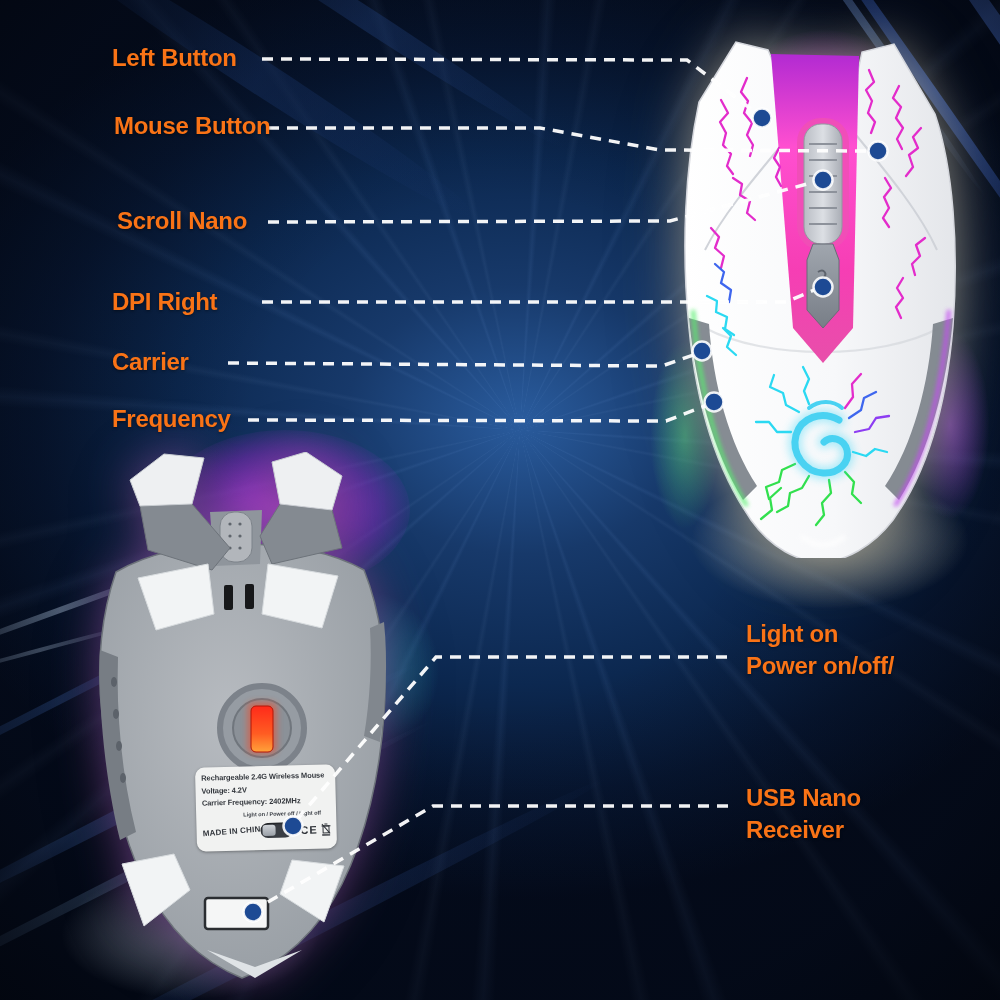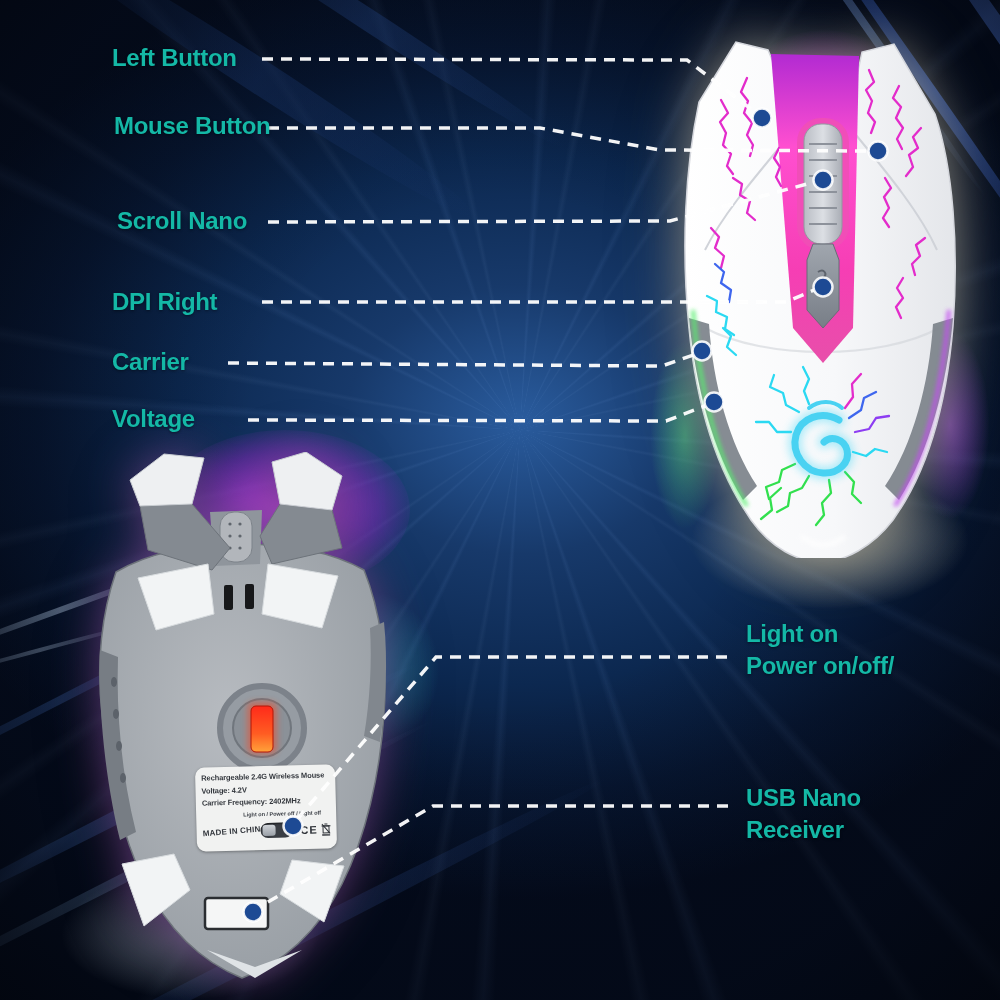--- a/index.html
+++ b/index.html
@@ -11,21 +11,21 @@
             #2a5c9e 0%,#17396a 28%,#0c2850 55%,#071631 78%,#040b1c 100%);}
   .bg-rays{background:repeating-conic-gradient(from 197deg at 52% 43%,
             rgba(140,185,255,0) 0deg 8deg, rgba(140,185,255,.07) 9.2deg,
             rgba(140,185,255,0) 10.4deg 15deg, rgba(170,205,255,.05) 16deg,
             rgba(140,185,255,0) 17deg 22.5deg);}
   .beam{position:absolute;pointer-events:none;border-radius:50%;}
   .bg-vignette{background:radial-gradient(circle at 50% 45%,
             rgba(0,0,0,0) 34%, rgba(3,8,18,.42) 78%, rgba(2,5,12,.78) 100%);}
   .glow{position:absolute;border-radius:50%;pointer-events:none;}
   
-  .lbl{position:absolute;color:#14b8a6;font-weight:700;font-size:24px;
+  .lbl{position:absolute;color:#f97316;font-weight:700;font-size:24px;
        letter-spacing:-.3px;white-space:nowrap;z-index:7;
        text-shadow:0 1px 3px rgba(0,0,0,.45);}
   .lbl.two{line-height:32px;}
   
   .mouse-top-svg{position:absolute;left:663px;top:28px;z-index:5;
        filter:drop-shadow(0 0 26px rgba(255,248,224,.55)) drop-shadow(0 10px 22px rgba(0,0,0,.5));}
   .mouse-bottom-svg{position:absolute;left:92px;top:452px;z-index:5;
        filter:drop-shadow(0 0 22px rgba(205,120,245,.45)) drop-shadow(0 10px 20px rgba(0,0,0,.55));}
   .callouts-svg{position:absolute;inset:0;z-index:6;}
   
@@ -288,21 +288,21 @@
       <circle cx="293" cy="826" r="9.5"></circle>
       <circle cx="253" cy="912" r="9.5"></circle>
     </g>
   </svg>
 
   <div class="lbl" style="left:112px;top:44px;">Left Button</div>
   <div class="lbl" style="left:114px;top:112px;">Mouse Button</div>
   <div class="lbl" style="left:117px;top:207px;">Scroll Nano</div>
   <div class="lbl" style="left:112px;top:288px;">DPI Right</div>
   <div class="lbl" style="left:112px;top:348px;">Carrier</div>
-  <div class="lbl" style="left:112px;top:405px;">Voltage</div>
+  <div class="lbl" style="left:112px;top:405px;">Frequency</div>
   <div class="lbl two" style="left:746px;top:618px;">
     <div>Light on</div>
     <div>Power on/off/</div>
   </div>
   <div class="lbl two" style="left:746px;top:782px;">
     <div>USB Nano</div>
     <div>Receiver</div>
   </div>
 
 </div>

